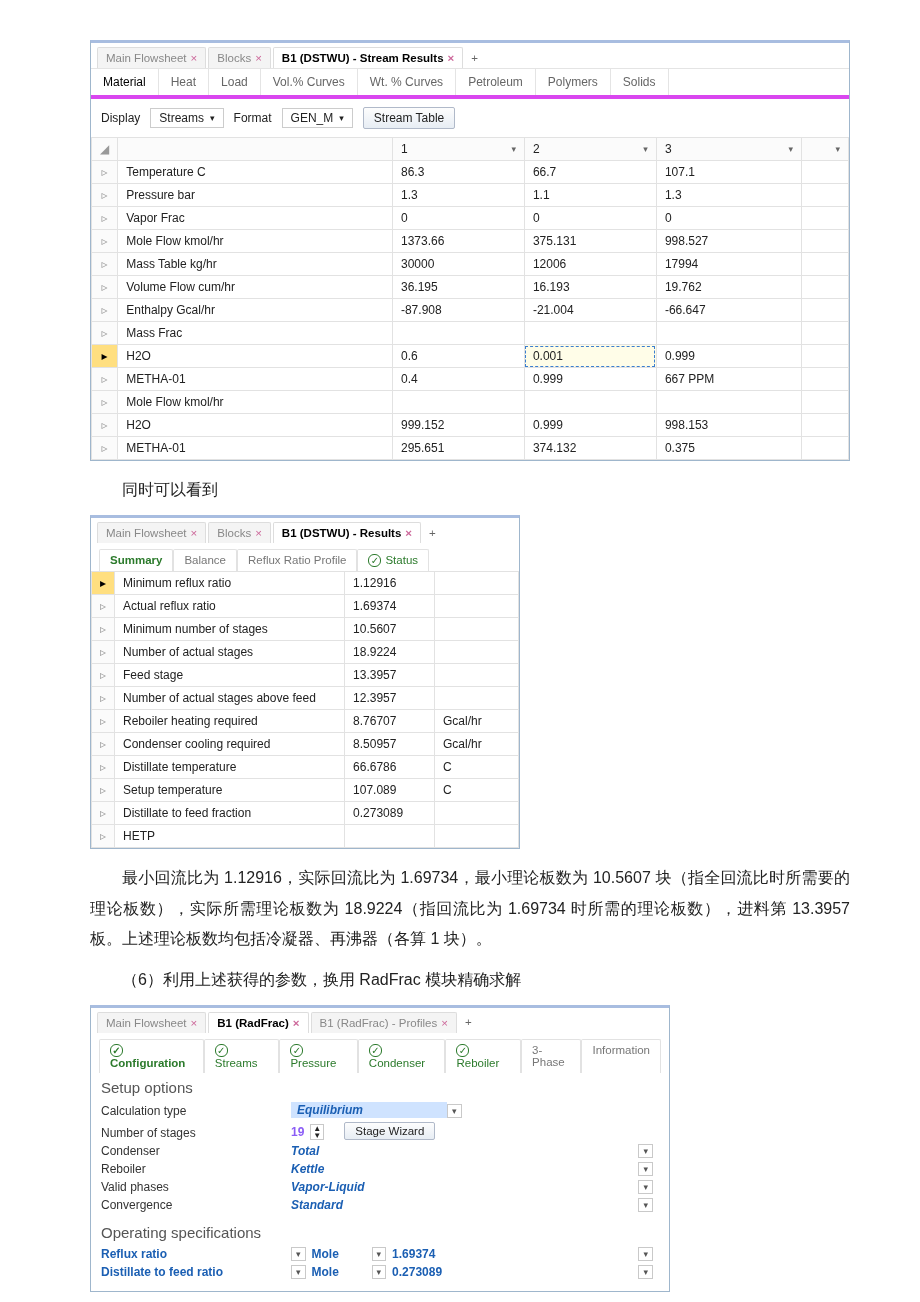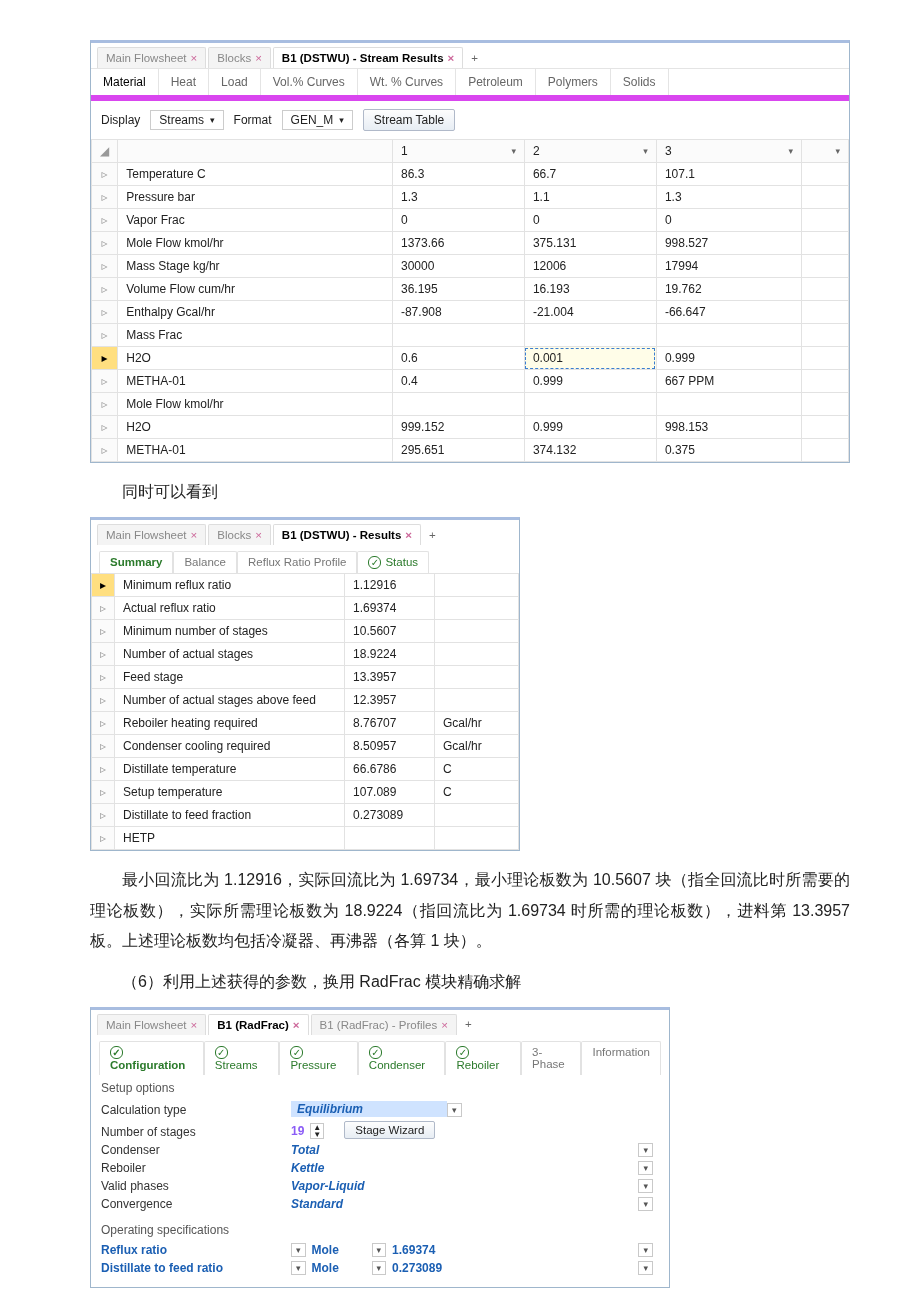--- a/index.html
+++ b/index.html
@@ -10,21 +10,21 @@
   .tabs { display: flex; gap: 0; padding: 4px 6px 0; font-size: 11.5px; color: #888; align-items: center; }
   .tabs .tab { padding: 4px 8px; border: 1px solid #ddd; border-bottom: none; background: #f4f4f4; margin-right: 2px; border-radius: 2px 2px 0 0; }
   .tabs .tab.active { color: #000; font-weight: bold; background: #fff; }
   .tabs .tab .x { color: #c69; margin-left: 4px; }
   .tabs .plus { padding: 2px 6px; color: #666; }
 
   .row2 { display: flex; border-top: 1px solid #e4e4e4; }
   .row2 .tab2 { padding: 6px 12px; border-right: 1px solid #e4e4e4; font-size: 12px; color: #666; }
   .row2 .tab2.active { color: #000; background: #fff; font-weight: 500; }
 
-  .row3 { display: flex; align-items: center; gap: 10px; padding: 8px 10px; border-top: 6px solid #d946ef; font-size: 12px; }
+  .row3 { display: flex; align-items: center; gap: 10px; padding: 8px 10px; border-top: 4px solid #d946ef; font-size: 12px; }
   .dd { border: 1px solid #ccc; background: #fff; padding: 2px 8px; display: inline-flex; align-items: center; gap: 6px; }
   .dd .arrow { font-size: 9px; }
   .btn { border: 1px solid #b0b9c9; background: linear-gradient(#fdfdfd,#e7edf4); padding: 3px 10px; border-radius: 2px; }
 
   table.grid { width: 100%; border-collapse: collapse; font-size: 12px; }
   table.grid th, table.grid td { border: 1px solid #e2e2e2; padding: 4px 8px; text-align: left; height: 22px; }
   table.grid .rowhead { width: 16px; text-align: center; color: #999; background: #fbfbfb; }
   table.grid .rowhead.sel { background: #ffdf80; color: #000; }
   table.grid th { background: #fbfbfb; font-weight: normal; }
   .colheader { display: flex; justify-content: space-between; align-items: center; }
@@ -38,21 +38,21 @@
   .summary-table table.grid td:nth-child(3) { width: 90px; }
 
   .subtabs { display: flex; padding: 6px 8px 0; gap: 0; font-size: 11.5px; }
   .subtabs .st { padding: 4px 10px; border: 1px solid #e2e2e2; border-bottom: none; color: #777; border-radius: 2px 2px 0 0; }
   .subtabs .st.active { color: #2b7a2b; font-weight: 600; background: #fff; }
   .subtabs .st.link { color: #2b7a2b; }
   .ok::before { content: "✓"; color: #2b7a2b; font-size: 10px; display: inline-block; border: 1px solid #2b7a2b; border-radius: 6px; width: 11px; height: 11px; line-height: 11px; text-align: center; margin-right: 4px; }
 
   .panel3 { width: 580px; }
   .panel3 .section { margin: 6px 10px 10px; }
-  .panel3 .section .head { color: #555; font-size: 12px; margin: 6px 0 4px; }
+  .panel3 .section .head { color: #555; font-size: 15px; margin: 6px 0 4px; }
   .panel3 .formrow { display: flex; align-items: flex-end; padding: 2px 0; font-size: 12px; }
   .panel3 .formrow .lbl { width: 190px; color: #333; }
   .panel3 .formrow .lbl.blue { color: #1b5fb3; font-weight: 600; }
   .panel3 .formrow .val { color: #1b5fb3; font-weight: 600; width: 156px; }
   .panel3 .formrow .ddsmall { border: 1px solid #c9c9c9; padding: 1px 4px; font-size: 9px; color: #555; margin-right: 6px; }
   .panel3 .formrow .btn2 { border: 1px solid #b0b9c9; background: linear-gradient(#fdfdfd,#e7edf4); padding: 2px 10px; font-size: 11.5px; border-radius: 2px; }
   .spin { display: inline-flex; align-items: center; gap: 6px; }
   .spin .num { color: #8b5cf6; font-weight: 600; }
   .spin .ctrl { display: inline-block; border: 1px solid #c9c9c9; font-size: 8px; line-height: 7px; padding: 0 2px; }
 </style>
@@ -150,21 +150,21 @@
           <tr>
             <td class="rowhead">▹</td>
     <td>Mole Flow kmol/hr</td>
             <td class="">1373.66</td>
             <td class="">375.131</td>
             <td class="">998.527</td>
             <td></td>
           </tr>
           <tr>
             <td class="rowhead">▹</td>
-    <td>Mass Stage kg/hr</td>
+    <td>Mass Table kg/hr</td>
             <td class="">30000</td>
             <td class="">12006</td>
             <td class="">17994</td>
             <td></td>
           </tr>
           <tr>
             <td class="rowhead">▹</td>
     <td>Volume Flow cum/hr</td>
             <td class="">36.195</td>
             <td class="">16.193</td>

